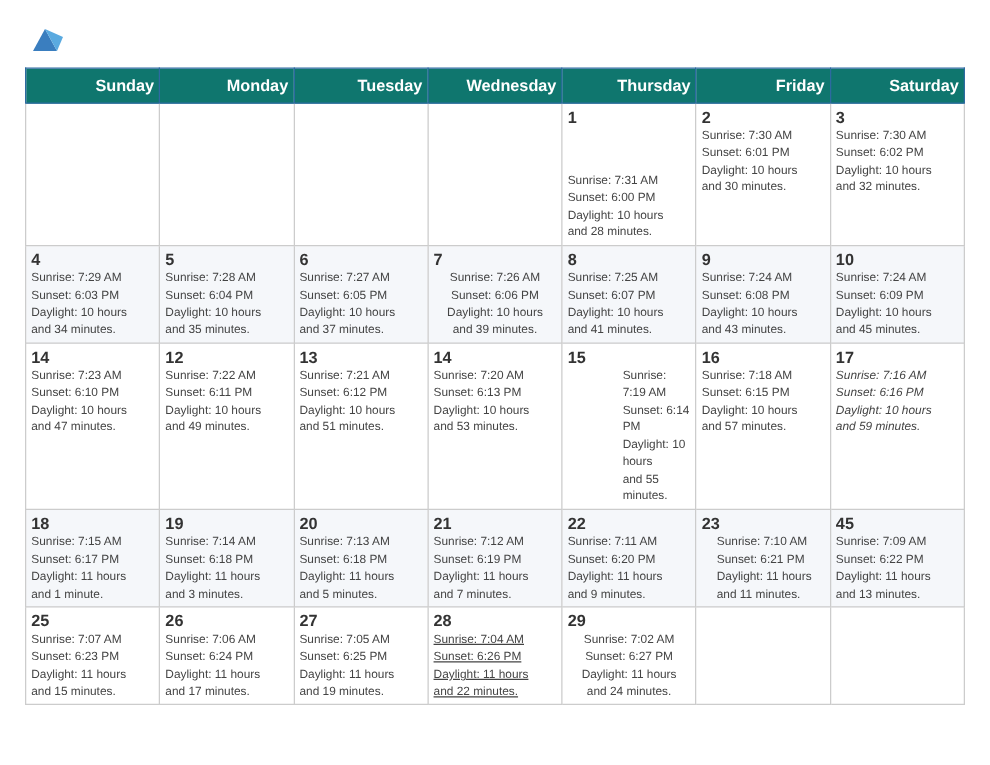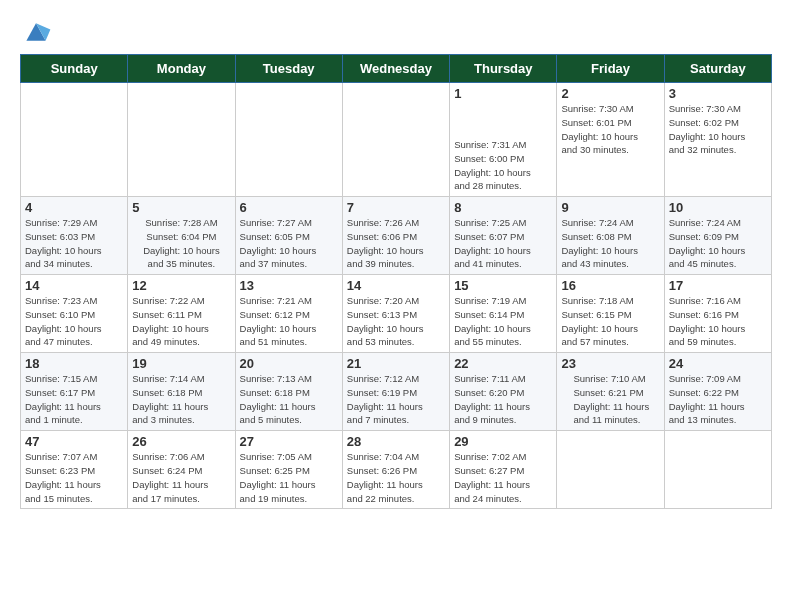--- a/index.html
+++ b/index.html
@@ -52,26 +52,26 @@
       font-size: 15px;
       color: #555;
       margin-top: 2px;
     }
     .calendar {
       width: 100%;
       border-collapse: collapse;
       border: 1px solid #ccc;
     }
     .calendar th {
-      background-color: #14532d;
+      background-color: #0f766e;
       color: #fff;
       font-size: 13px;
       font-weight: bold;
       padding: 6px 4px;
-      text-align: center;
+      text-align: right;
       border: 1px solid #2d6aa0;
     }
     .calendar td {
       vertical-align: top;
       border: 1px solid #ccc;
       padding: 3px 4px 3px 4px;
       width: calc(100% / 7);
       background: #fff;
       min-height: 70px;
     }
@@ -159,35 +159,35 @@
         <tr>
           <td>
             <span class="day-num">4</span>
             <div class="day-info" style="white-space: pre-line;">Sunrise: 7:29 AM
 Sunset: 6:03 PM
 Daylight: 10 hours
 and 34 minutes.</div>
           </td>
           <td>
             <span class="day-num">5</span>
-            <div class="day-info" style="white-space: pre-line; text-align: center;">Sunrise: 7:28 AM
+            <div class="day-info" style="white-space: pre-line;">Sunrise: 7:28 AM
 Sunset: 6:04 PM
 Daylight: 10 hours
 and 35 minutes.</div>
           </td>
           <td>
             <span class="day-num">6</span>
             <div class="day-info" style="white-space: pre-line;">Sunrise: 7:27 AM
 Sunset: 6:05 PM
 Daylight: 10 hours
 and 37 minutes.</div>
           </td>
           <td>
             <span class="day-num">7</span>
-            <div class="day-info" style="white-space: pre-line;">Sunrise: 7:26 AM
+            <div class="day-info" style="white-space: pre-line; text-align: center;">Sunrise: 7:26 AM
 Sunset: 6:06 PM
 Daylight: 10 hours
 and 39 minutes.</div>
           </td>
           <td>
             <span class="day-num">8</span>
             <div class="day-info" style="white-space: pre-line;">Sunrise: 7:25 AM
 Sunset: 6:07 PM
 Daylight: 10 hours
 and 41 minutes.</div>
@@ -231,35 +231,35 @@
           </td>
           <td>
             <span class="day-num">14</span>
             <div class="day-info" style="white-space: pre-line;">Sunrise: 7:20 AM
 Sunset: 6:13 PM
 Daylight: 10 hours
 and 53 minutes.</div>
           </td>
           <td>
             <span class="day-num">15</span>
-            <div class="day-info" style="white-space: pre-line;">Sunrise: 7:19 AM
+            <div class="day-info" style="white-space: pre-line; margin-left: 44px;">Sunrise: 7:19 AM
 Sunset: 6:14 PM
 Daylight: 10 hours
 and 55 minutes.</div>
           </td>
           <td>
             <span class="day-num">16</span>
             <div class="day-info" style="white-space: pre-line;">Sunrise: 7:18 AM
 Sunset: 6:15 PM
 Daylight: 10 hours
 and 57 minutes.</div>
           </td>
           <td>
             <span class="day-num">17</span>
-            <div class="day-info" style="white-space: pre-line;">Sunrise: 7:16 AM
+            <div class="day-info" style="white-space: pre-line; font-style: italic;">Sunrise: 7:16 AM
 Sunset: 6:16 PM
 Daylight: 10 hours
 and 59 minutes.</div>
           </td>
         </tr>
         <tr>
           <td>
             <span class="day-num">18</span>
             <div class="day-info" style="white-space: pre-line;">Sunrise: 7:15 AM
 Sunset: 6:17 PM
@@ -295,30 +295,30 @@
 and 9 minutes.</div>
           </td>
           <td>
             <span class="day-num">23</span>
             <div class="day-info" style="white-space: pre-line; margin-left: 12px;">Sunrise: 7:10 AM
 Sunset: 6:21 PM
 Daylight: 11 hours
 and 11 minutes.</div>
           </td>
           <td>
-            <span class="day-num">24</span>
+            <span class="day-num">45</span>
             <div class="day-info" style="white-space: pre-line;">Sunrise: 7:09 AM
 Sunset: 6:22 PM
 Daylight: 11 hours
 and 13 minutes.</div>
           </td>
         </tr>
         <tr>
           <td>
-            <span class="day-num">47</span>
+            <span class="day-num">25</span>
             <div class="day-info" style="white-space: pre-line;">Sunrise: 7:07 AM
 Sunset: 6:23 PM
 Daylight: 11 hours
 and 15 minutes.</div>
           </td>
           <td>
             <span class="day-num">26</span>
             <div class="day-info" style="white-space: pre-line;">Sunrise: 7:06 AM
 Sunset: 6:24 PM
 Daylight: 11 hours
@@ -326,28 +326,28 @@
           </td>
           <td>
             <span class="day-num">27</span>
             <div class="day-info" style="white-space: pre-line;">Sunrise: 7:05 AM
 Sunset: 6:25 PM
 Daylight: 11 hours
 and 19 minutes.</div>
           </td>
           <td>
             <span class="day-num">28</span>
-            <div class="day-info" style="white-space: pre-line;">Sunrise: 7:04 AM
+            <div class="day-info" style="white-space: pre-line; text-decoration: underline;">Sunrise: 7:04 AM
 Sunset: 6:26 PM
 Daylight: 11 hours
 and 22 minutes.</div>
           </td>
           <td>
             <span class="day-num">29</span>
-            <div class="day-info" style="white-space: pre-line;">Sunrise: 7:02 AM
+            <div class="day-info" style="white-space: pre-line; text-align: center;">Sunrise: 7:02 AM
 Sunset: 6:27 PM
 Daylight: 11 hours
 and 24 minutes.</div>
           </td>
           <td class="empty-cell"></td>
           <td class="empty-cell"></td>
         </tr>
       </tbody>
   </table>
 </div>

